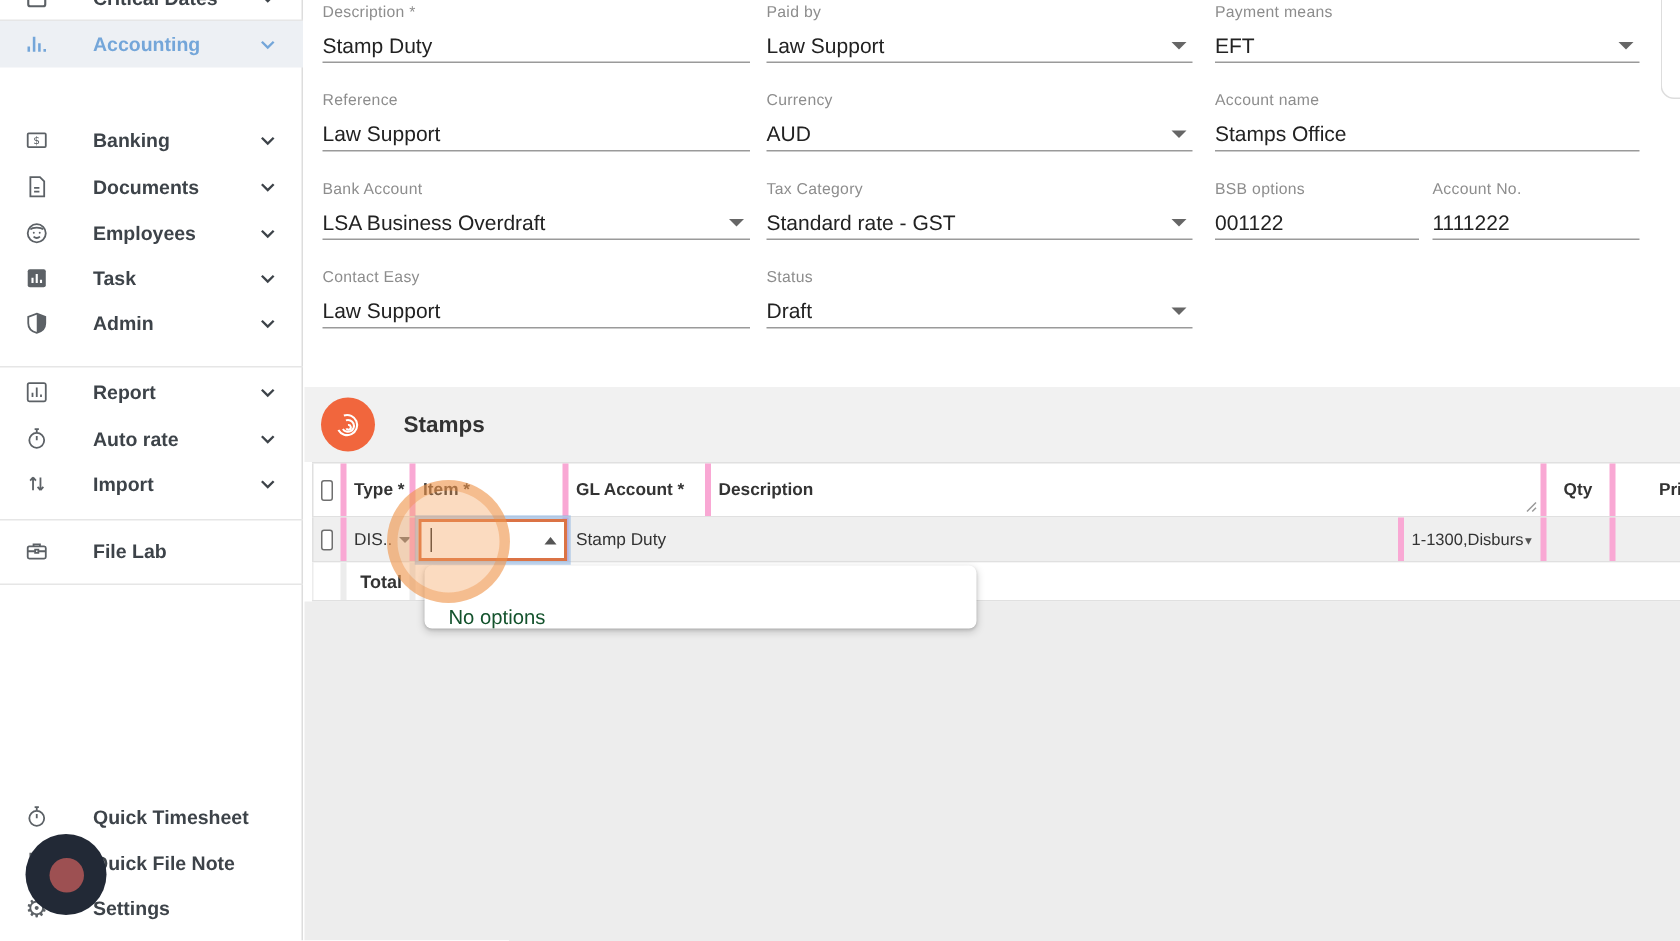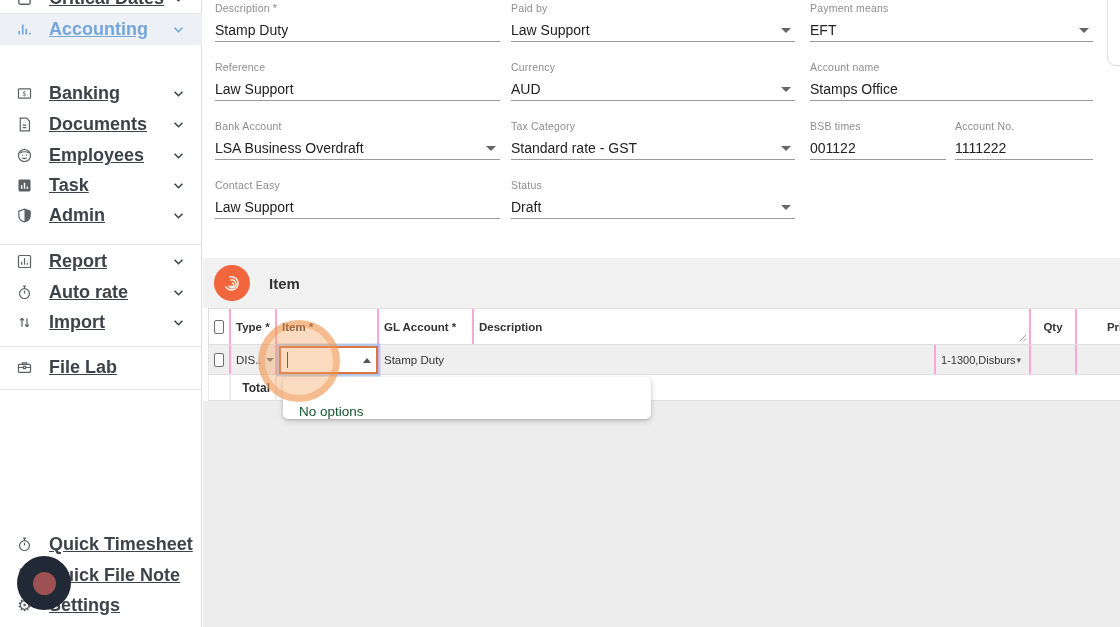--- a/index.html
+++ b/index.html
@@ -7,21 +7,21 @@
               font-family:"Liberation Sans", sans-serif; }
   .stage { position:relative; width:1120px; height:627px; overflow:hidden; }
 
   
   .sidebar { position:absolute; left:0; top:0; width:202px; height:627px;
              background:#fff; border-right:1px solid #ddd; z-index:5; }
   .srow { position:absolute; left:0; width:202px; height:31px;
           display:flex; align-items:center; padding-left:15px; cursor:pointer; }
   .srow .sicon { width:19px; height:19px; display:flex; align-items:center;
                  justify-content:center; color:#5c6166; flex:0 0 19px; }
-  .srow .slabel { margin-left:15px; font-size:18px; font-weight:600; color:#3d4349;text-decoration:underline; }
+  .srow .slabel { margin-left:28px; font-size:13px; font-weight:600; color:#3d4349; }
   .srow .chev { position:absolute; right:18px; top:50%; transform:translateY(-50%);
                 color:#3d4349; display:flex; }
   .srow.active { background:#edf0f4; }
   .srow.active .slabel, .srow.active .sicon, .srow.active .chev { color:#74a6d9; }
   .sdivider { position:absolute; left:0; width:202px; height:0;
               border-top:1px solid #e6e6e6; }
   .gear-glyph { font-size:17px; line-height:17px; color:#5c6166; }
 
   
   .main { position:absolute; left:203px; top:0; width:997px; height:627px; background:#fff; }
@@ -38,21 +38,21 @@
   
   .lines-band { position:absolute; left:0; top:258px; width:917px; height:50px;
                 background:#f1f1f1; display:flex; align-items:center; }
   .lines-badge { width:36px; height:36px; border-radius:50%; background:#f1663d;
                  margin-left:11px; display:flex; align-items:center; justify-content:center; }
   .lines-title { margin-left:19px; font-size:15px; font-weight:700; color:#333; }
 
   
   .tbl { position:absolute; left:5px; top:308px; width:1200px; }
   .trow { display:flex; }
-  .cell { border-right:2px solid #f9a8d4; padding:0 5px; display:flex;
+  .cell { border-right:4px solid #f9a8d4; padding:0 5px; display:flex;
           align-items:center; overflow:hidden; white-space:nowrap; }
   .cell:first-child { border-left:1px solid #e0e0e0; }
   .thead { height:37px; border-top:1px solid #e0e0e0; border-bottom:1px solid #e0e0e0;
            background:#fff; font-weight:700; font-size:11.5px; color:#333; }
   .tdata { height:30px; background:#efefef; border-bottom:1px solid #e0e0e0;
            font-size:11.5px; color:#333; }
   .c-sel{width:23px; justify-content:center;} .c-type{width:46px;}
   .c-item{width:102px;} .c-desc{width:557px;} .c-gl{width:95px; position:relative;}
   .c-qty{width:46px; justify-content:center;} .c-price{width:90px; justify-content:center;}
   .cbx { width:14px; height:14px; border:1.5px solid #6f6f6f; border-radius:2px;
@@ -357,21 +357,21 @@
         </div>
     </div>
     <div class="field" style="left:308px;top:120px;width:284px">
       <div class="flabel">Tax Category</div>
       <div class="fvalue select">
           <span>Standard rate - GST</span>
           <span class="dd"></span>
         </div>
     </div>
     <div class="field" style="left:607px;top:120px;width:136px">
-      <div class="flabel">BSB times</div>
+      <div class="flabel">BSB options</div>
       <div class="fvalue">
           <span>001122</span>
         </div>
     </div>
     <div class="field" style="left:752px;top:120px;width:138px">
       <div class="flabel">Account No.</div>
       <div class="fvalue">
           <span>1111222</span>
         </div>
     </div>
@@ -391,21 +391,21 @@
     </div>
 
     <div class="lines-band">
       <div class="lines-badge">
         <svg width="22" height="22" viewBox="0 0 24 24" fill="none" stroke="#fff" stroke-width="1.5">
           <path d="M9 5.5a7.3 7.3 0 1 1-4 10.5"></path>
           <path d="M10.5 9a4.3 4.3 0 1 1-2.2 6.2"></path>
           <path d="M12 12.4a1.7 1.7 0 1 1-1.2 2.4"></path>
         </svg>
       </div>
-      <div class="lines-title">Item</div>
+      <div class="lines-title">Stamps</div>
     </div>
 
     <div class="tbl">
       <div class="trow thead">
         <div class="cell c-sel">
             <span class="cbx"></span>
           </div>
         <div class="cell c-type">Type *</div>
         <div class="cell c-item">Item *</div>
         <div class="cell c-gl">GL Account *</div>

